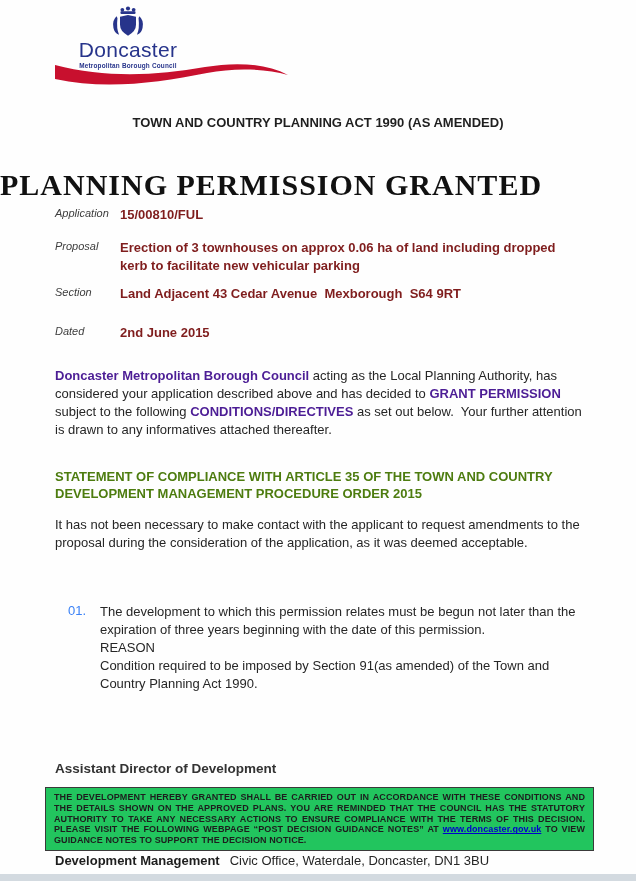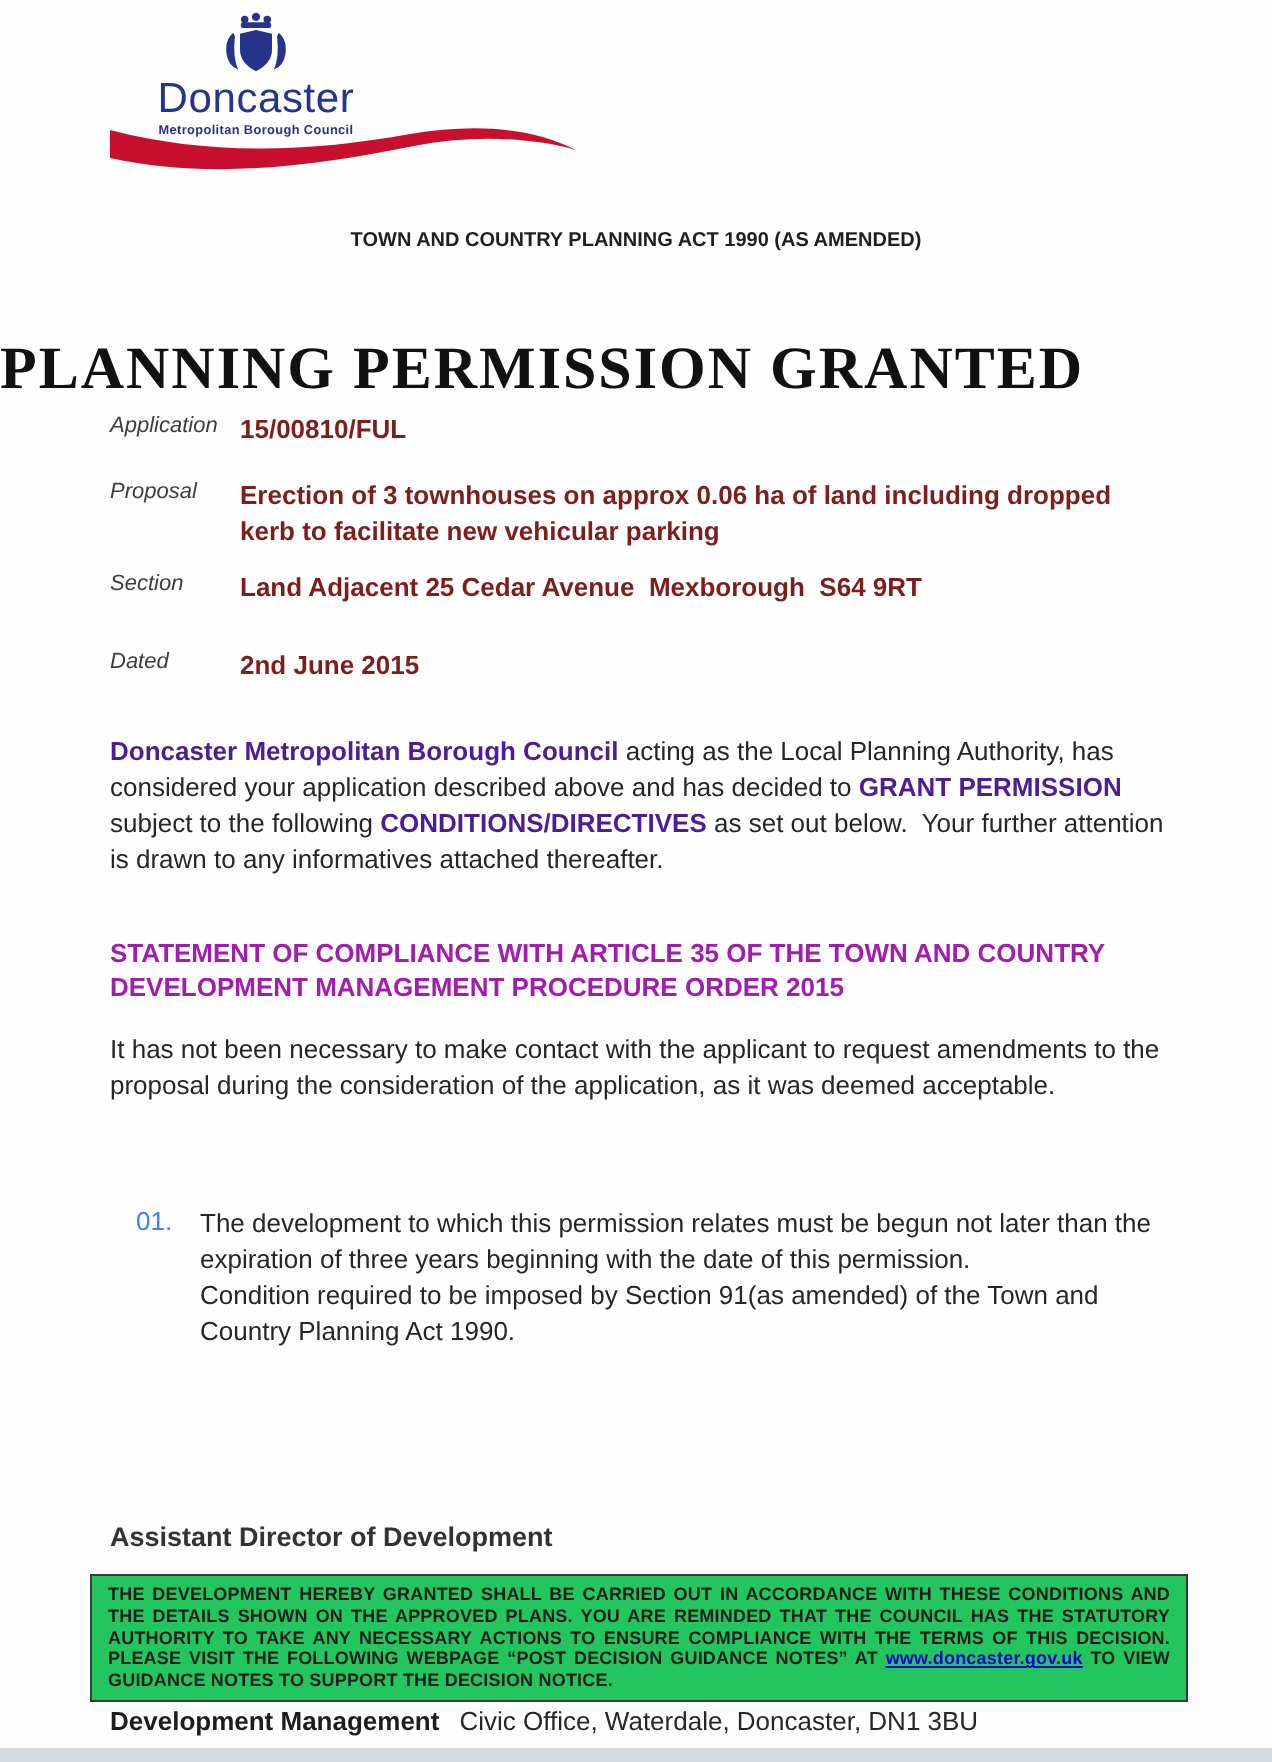--- a/index.html
+++ b/index.html
@@ -21,21 +21,21 @@
     color: #27348B; line-height: 1; text-align: center;
   }
   .logo-sub {
     font-size: 6.4px; font-weight: 700; color: #27348B; letter-spacing: 0.2px;
     margin-top: 2px;
   }
   .swoosh { position: absolute; left: 55px; top: 62px; }
   
   .act-line {
     position: absolute; top: 115px; left: 0; width: 100%;
-    text-align: center; font-size: 10px; font-weight: 700; color: #1f1f1f;
+    text-align: center; font-size: 13px; font-weight: 700; color: #1f1f1f;
   }
   .main-title {
     position: absolute; top: 139px; left: 0; width: 100%;
     text-align: left;
     font-family: "Liberation Serif", serif;
     font-size: 30px; font-weight: 700; color: #111; letter-spacing: 1px; margin-top: 29px;
   }
   
   .detail-row { position: absolute; left: 55px; width: 530px; }
   .detail-label {
@@ -53,21 +53,21 @@
   .row-location   { top: 285px; }
   .row-dated      { top: 324px; }
   
   .decision-para {
     position: absolute; top: 367px; left: 55px; width: 530px;
     font-size: 13px; line-height: 18px; color: #262626; white-space: pre-wrap;
   }
   .decision-para b { color: #4c1d95; }
   .statement-heading {
     position: absolute; top: 468px; left: 55px; width: 530px;
-    font-size: 13px; font-weight: 700; line-height: 17px; color: #a21caf;
+    font-size: 13px; font-weight: 700; line-height: 17px; color: #4d7c0f;
   }
   .statement-body {
     position: absolute; top: 516px; left: 55px; width: 530px;
     font-size: 13px; line-height: 18px; color: #262626;
   }
   
   .condition { position: absolute; top: 603px; left: 68px; width: 520px; }
   .condition-number {
     position: absolute; left: 0; top: 0; font-size: 13px; color: #3b82f6;
   }
@@ -134,36 +134,37 @@
   <div class="detail-row row-application">
     <span class="detail-label">Application</span>
     <span class="detail-value">15/00810/FUL</span>
   </div>
   <div class="detail-row row-proposal">
     <span class="detail-label">Proposal</span>
     <span class="detail-value">Erection of 3 townhouses on approx 0.06 ha of land including dropped kerb to facilitate new vehicular parking</span>
   </div>
   <div class="detail-row row-location">
     <span class="detail-label">Section</span>
-    <span class="detail-value">Land Adjacent 25 Cedar Avenue  Mexborough  S64 9RT</span>
+    <span class="detail-value">Land Adjacent 43 Cedar Avenue  Mexborough  S64 9RT</span>
   </div>
   <div class="detail-row row-dated">
     <span class="detail-label">Dated</span>
     <span class="detail-value">2nd June 2015</span>
   </div>
 
   <div class="decision-para"><b>Doncaster Metropolitan Borough Council</b><span> acting as the Local Planning Authority, has considered your application described above and has decided to </span><b>GRANT PERMISSION</b><span> subject to the following </span><b>CONDITIONS/DIRECTIVES</b><span> as set out below.  Your further attention is drawn to any informatives attached thereafter.</span></div>
 
   <div class="statement-heading">STATEMENT OF COMPLIANCE WITH ARTICLE 35 OF THE TOWN AND COUNTRY DEVELOPMENT MANAGEMENT PROCEDURE ORDER 2015</div>
   <div class="statement-body">It has not been necessary to make contact with the applicant to request amendments to the proposal during the consideration of the application, as it was deemed acceptable.</div>
 
   <div class="condition">
     <span class="condition-number">01.</span>
     <div class="condition-body">
       <div>The development to which this permission relates must be begun not later than the expiration of three years beginning with the date of this permission.</div>
+      <div>REASON</div>
       <div>Condition required to be imposed by Section 91(as amended) of the Town and Country Planning Act 1990.</div>
     </div>
   </div>
 
   <div class="signature">Assistant Director of Development</div>
 
   <div class="notice-box"><span>THE DEVELOPMENT HEREBY GRANTED SHALL BE CARRIED OUT IN ACCORDANCE WITH THESE CONDITIONS AND THE DETAILS SHOWN ON THE APPROVED PLANS. YOU ARE REMINDED THAT THE COUNCIL HAS THE STATUTORY AUTHORITY TO TAKE ANY NECESSARY ACTIONS TO ENSURE COMPLIANCE WITH THE TERMS OF THIS DECISION. PLEASE VISIT THE FOLLOWING WEBPAGE “POST DECISION GUIDANCE NOTES” AT </span><span class="notice-link">www.doncaster.gov.uk</span><span> TO VIEW GUIDANCE NOTES TO SUPPORT THE DECISION NOTICE.</span></div>
 
   <div class="footer-line">
     <span class="footer-dept">Development Management</span><span class="footer-address">Civic Office, Waterdale, Doncaster, DN1 3BU</span>

